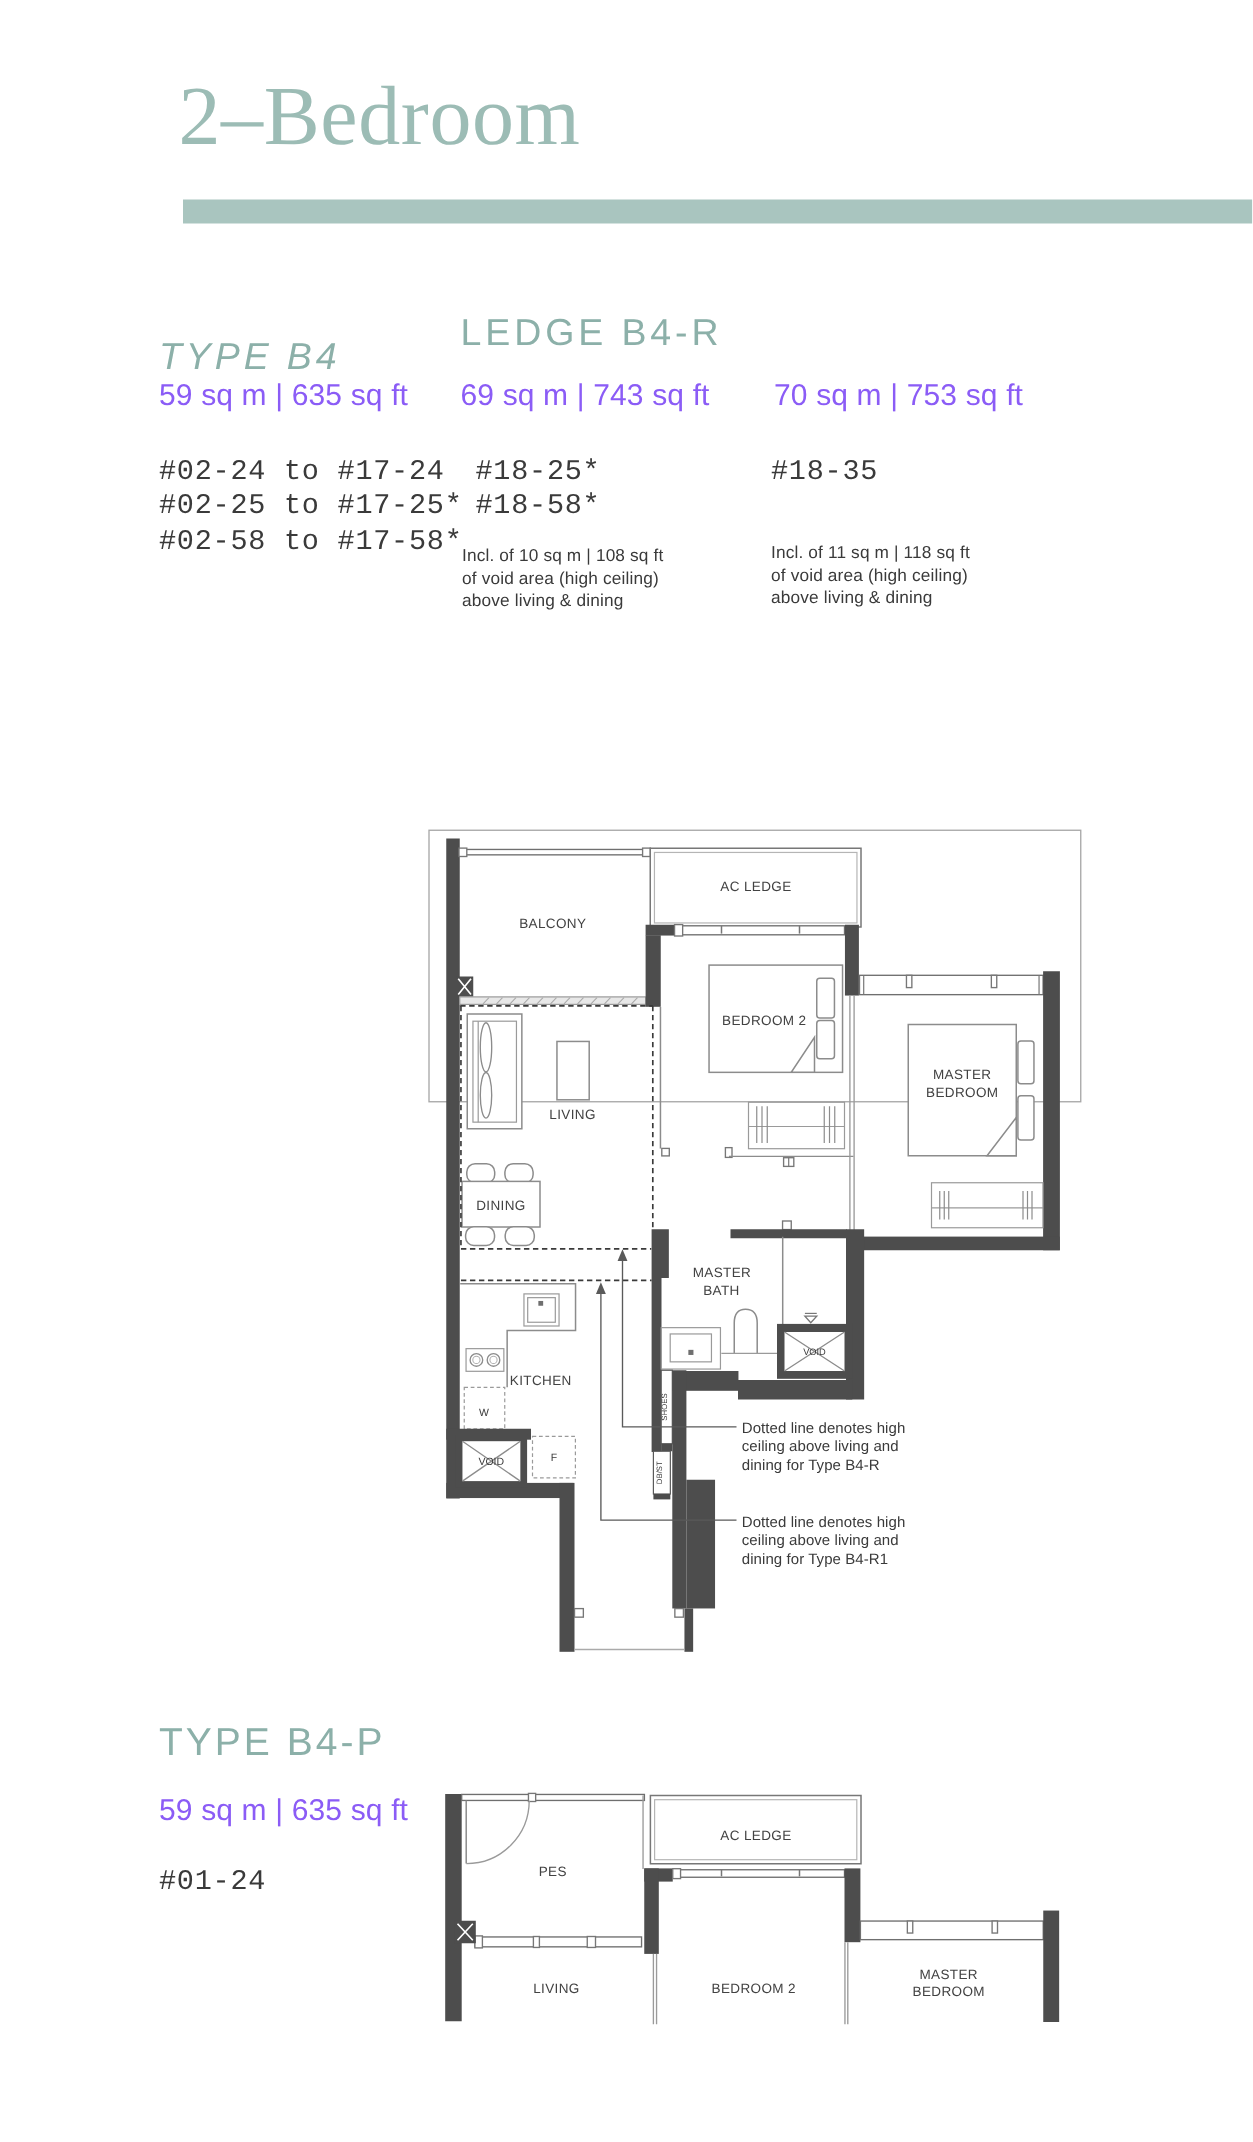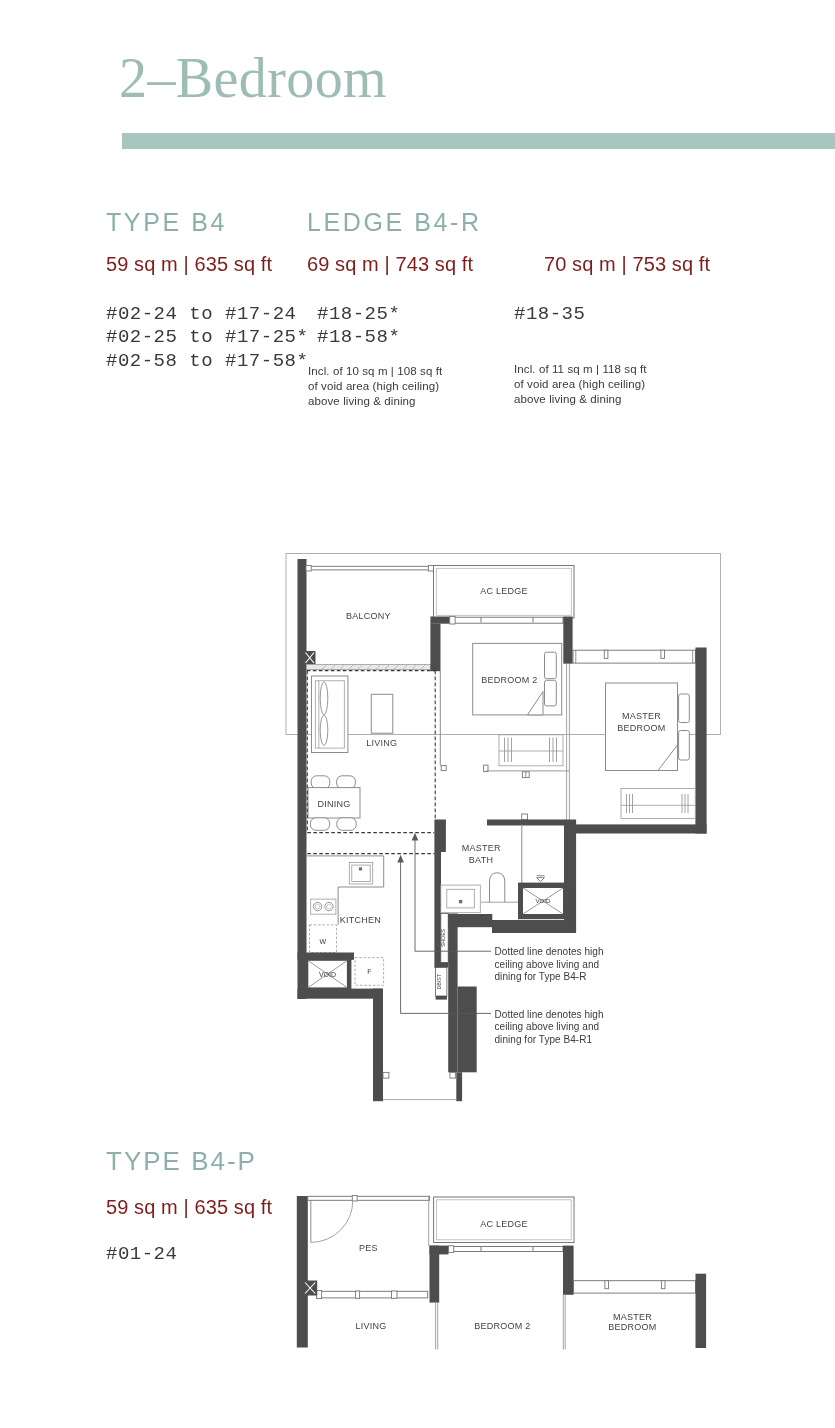--- a/index.html
+++ b/index.html
@@ -3,49 +3,49 @@
 <meta charset="utf-8">
 <style>
 html,body{margin:0;padding:0;background:#fff;}
 #page{position:relative;width:835px;height:1428px;background:#ffffff;overflow:hidden;
  font-family:"Liberation Sans",sans-serif;}
 .t{position:absolute;white-space:nowrap;}
 #title{left:119px;top:45.5px;font-family:"Liberation Serif",serif;font-size:56px;
  color:#9cbcb5;letter-spacing:0.4px;}
 #bar{position:absolute;left:122px;top:133px;width:713px;height:16px;background:#a9c5bf;}
 .h2{font-size:25px;color:#8cb0a9;letter-spacing:2.6px;font-weight:400;}
-.area{font-size:20px;color:#7f1d1d;letter-spacing:0.1px;text-align:right;}
+.area{font-size:20px;color:#8b5cf6;letter-spacing:0.1px;text-align:right;}
 .units{font-size:19px;color:#3a3a3a;line-height:23.4px;letter-spacing:0.5px;font-family:Liberation Mono, monospace;}
 .incl{font-size:11.5px;color:#3a3a3a;line-height:14.8px;letter-spacing:0.1px;}
 svg{position:absolute;left:0;top:0;}
 </style>
 </head>
 <body>
 <div id="page">
 
 <div class="t" id="title">2–Bedroom</div>
 
 <div id="bar"></div>
 
-<div class="t h2" style="left:106px;top:208px;">TYPE B4</div>
+<div class="t h2" style="left:106px;top:224px;font-style:italic;">TYPE B4</div>
 
 <div class="t area" style="left:106px;top:252.5px;">59 sq m | 635 sq ft</div>
 
 <div class="t units" style="left:106px;top:303px;">#02-24 to #17-24<br>#02-25 to #17-25*<br>#02-58 to #17-58*</div>
 
 <div class="t h2" style="left:307px;top:208px;">LEDGE B4-R</div>
 
 <div class="t area" style="left:307px;top:252.5px;">69 sq m | 743 sq ft</div>
 
 <div class="t units" style="left:317px;top:303px;">#18-25*<br>#18-58*</div>
 
 <div class="t incl" style="left:308px;top:364px;">Incl. of 10 sq m | 108 sq ft<br>of void area (high ceiling)<br>above living &amp; dining</div>
 
 
-<div class="t area" style="left:544px;top:252.5px;">70 sq m | 753 sq ft</div>
+<div class="t area" style="left:516px;top:252.5px;">70 sq m | 753 sq ft</div>
 
 <div class="t units" style="left:514px;top:303px;">#18-35</div>
 
 <div class="t incl" style="left:514px;top:362px;">Incl. of 11 sq m | 118 sq ft<br>of void area (high ceiling)<br>above living &amp; dining</div>
 
 <div class="t h2" style="left:106px;top:1145.5px;font-size:26px;letter-spacing:2px;">TYPE B4-P</div>
 
 <div class="t area" style="left:106px;top:1195.6px;">59 sq m | 635 sq ft</div>
 
 <div class="t units" style="left:106px;top:1243px;">#01-24</div>

